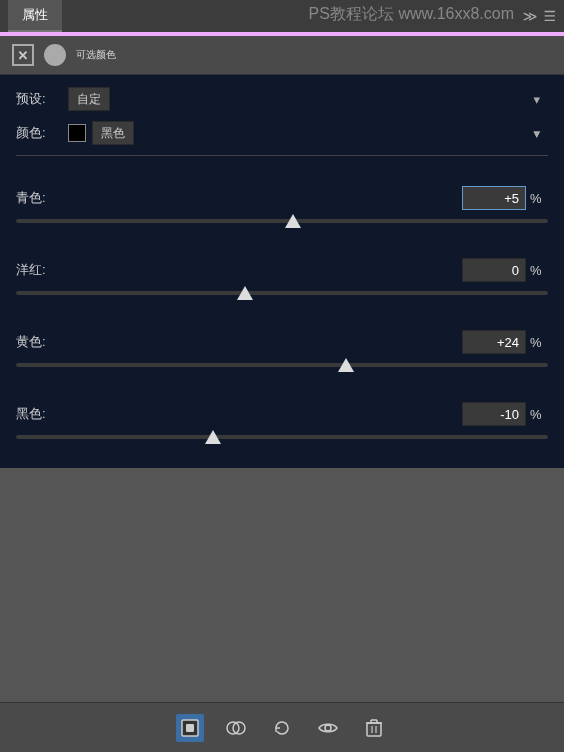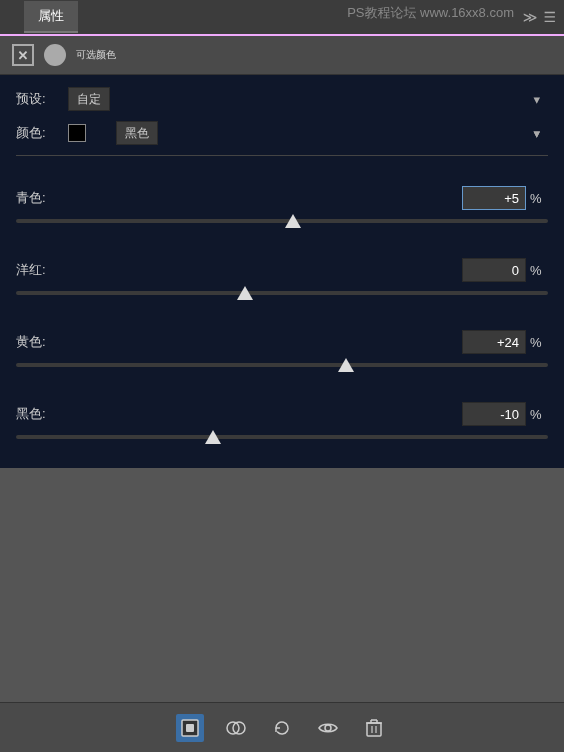--- a/index.html
+++ b/index.html
@@ -12,22 +12,22 @@
       color: #cccccc;
       overflow: hidden;
     }
 
     
     .tab-bar {
       display: flex;
       align-items: center;
       background: #3c3c3c;
       height: 36px;
-      border-bottom: 2px solid #f0abfc;
-      padding: 0 24px;
+      border-bottom: 4px solid #f0abfc;
+      padding: 0 8px;
       position: relative;
     }
     .tab {
       padding: 6px 14px;
       font-size: 13px;
       cursor: pointer;
       color: #aaaaaa;
       border-bottom: 2px solid transparent;
     }
     .tab.active {
@@ -41,21 +41,21 @@
       display: flex;
       align-items: center;
       gap: 6px;
       color: #aaa;
       font-size: 12px;
     }
     .tab-bar-watermark {
       position: absolute;
       right: 50px;
       top: 4px;
-      font-size: 13px;
+      font-size: 16px;
       color: #888;
     }
 
     
     .panel-header {
       display: flex;
       align-items: center;
       background: #4a4a4a;
       padding: 8px 12px;
       border-bottom: 1px solid #333;
@@ -302,21 +302,21 @@
     <span class="control-label">预设:</span>
     <div class="select-wrapper">
       <select class="control-select">
         <option>自定</option>
       </select>
     </div>
   </div>
 
   <div class="control-row">
     <span class="control-label">颜色:</span>
-    <div class="select-wrapper" style="display:flex;align-items:center;gap:24px;">
+    <div class="select-wrapper" style="display:flex;align-items:center;">
       <div style="width:18px;height:18px;background:#000;border:1px solid #888;margin-right:6px;flex-shrink:0;"></div>
       <div style="flex:1;position:relative;">
         <select class="control-select">
           <option>黑色</option>
         </select>
         <span style="position:absolute;right:8px;top:50%;transform:translateY(-50%);color:#aaa;pointer-events:none;">▾</span>
       </div>
     </div>
   </div>
 

